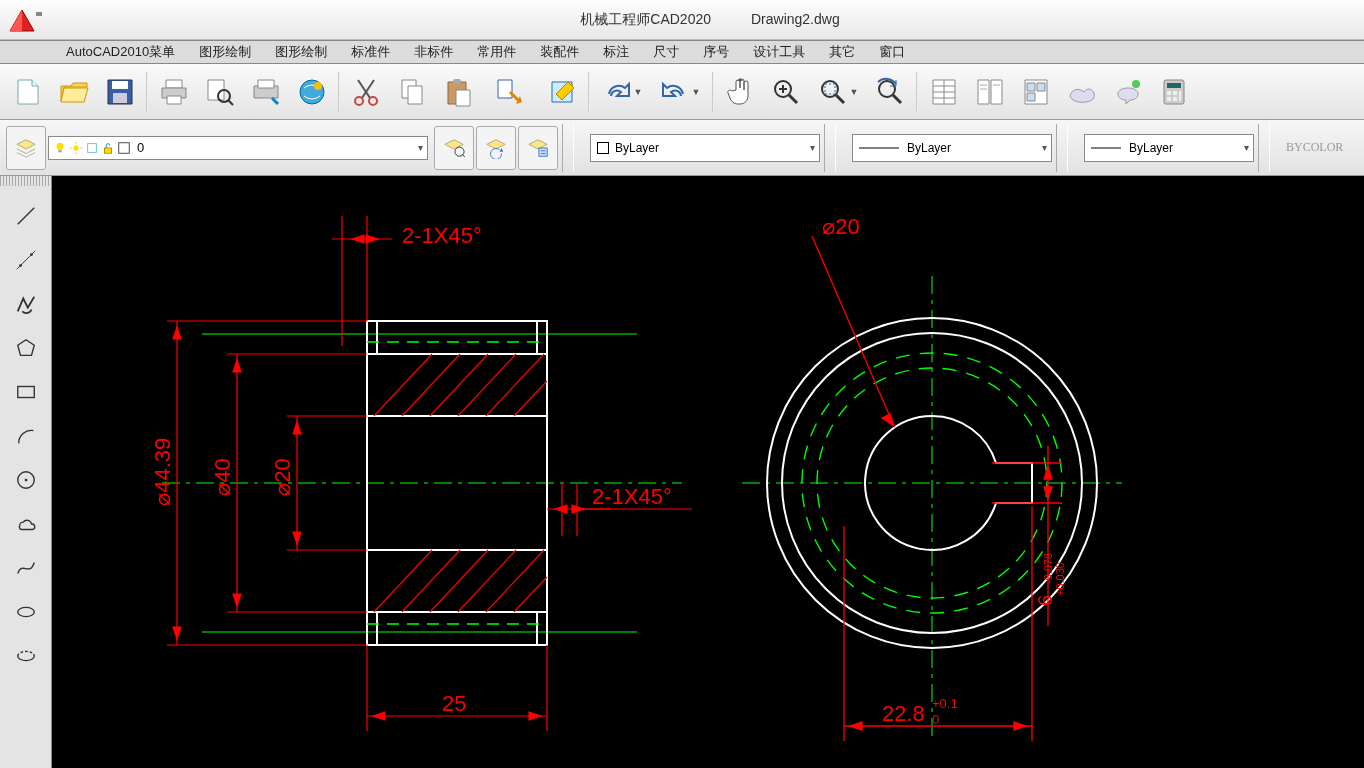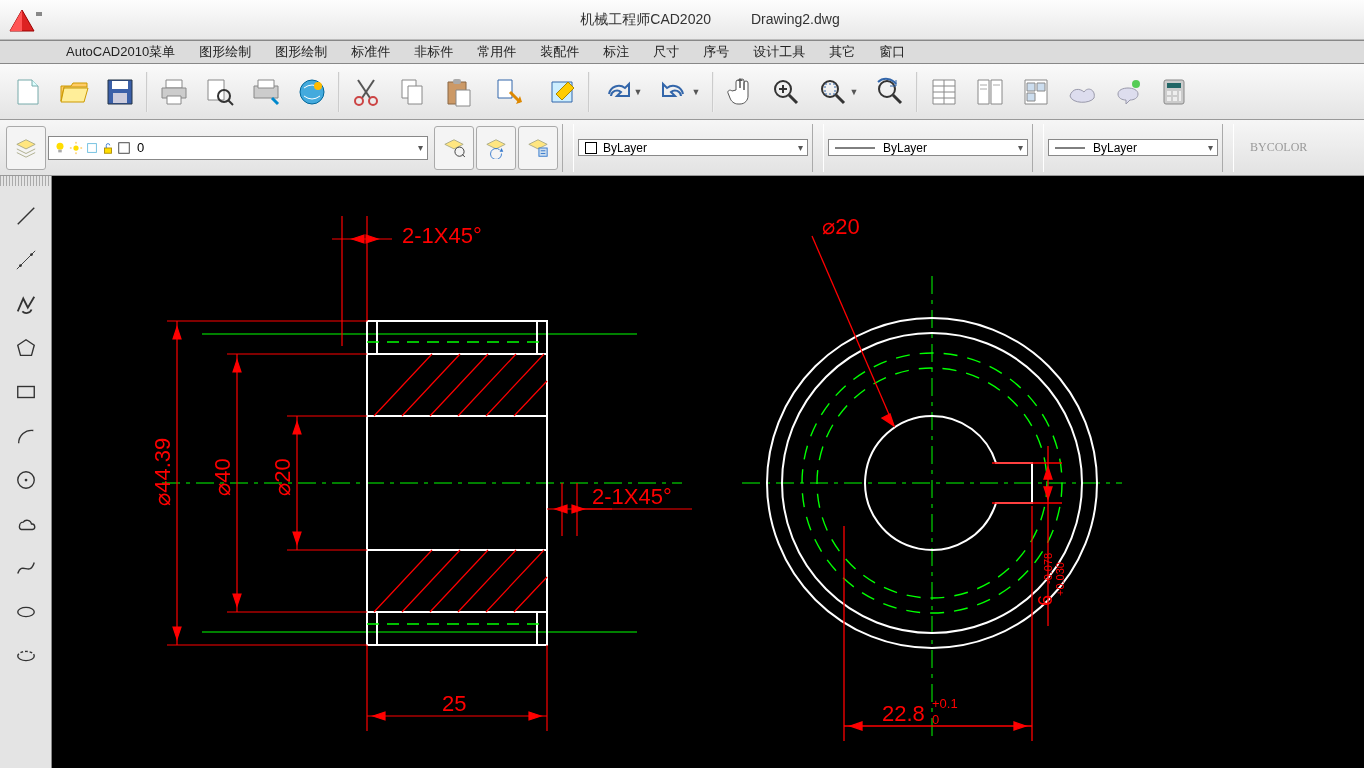--- a/index.html
+++ b/index.html
@@ -23,21 +23,21 @@
 .tb-dd { width:10px; display:flex; align-items:center; justify-content:center; font-size:9px; color:#555; }
 
 
 .prop-bar { height:56px; background:linear-gradient(#f6f6f6,#e2e2e2); border-bottom:1px solid #999; display:flex; align-items:center; padding:4px 6px; gap:2px; }
 .layer-icons { width:40px; height:44px; border:1px solid #aaa; border-radius:3px; background:#f4f4f4; display:flex; align-items:center; justify-content:center; }
 .layer-dd { height:24px; width:380px; border:1px solid #888; background:#fff; display:flex; align-items:center; padding:0 4px; font-size:13px; position:relative; }
 .layer-dd .chev { position:absolute; right:4px; font-size:10px; color:#555; }
 .layer-tool-group { display:flex; gap:2px; margin-left:4px; }
 .pb-btn { width:40px; height:44px; border:1px solid #aaa; border-radius:3px; background:#f4f4f4; cursor:pointer; display:flex; align-items:center; justify-content:center; }
 .prop-sep { width:12px; height:48px; border-left:1px solid #aaa; border-right:1px solid #fff; margin:0 2px; }
-.prop-dd { height:17px; border:1px solid #888; background:#fff; display:flex; align-items:center; padding:0 6px; font-size:12px; font-family:Tahoma; position:relative; }
+.prop-dd { height:28px; border:1px solid #888; background:#fff; display:flex; align-items:center; padding:0 6px; font-size:12px; font-family:Tahoma; position:relative;margin-left:12px; }
 .prop-dd .sw { width:12px; height:12px; border:1px solid #000; background:#fff; margin-right:6px; }
 .prop-dd .chev { position:absolute; right:4px; font-size:10px; color:#555; }
 .prop-dd.color { width:230px; }
 .prop-dd.ltype { width:200px; }
 .prop-dd.lwt   { width:170px; }
 .gray-label { font-size:12px; color:#999; padding:0 12px; font-family:Tahoma; }
 
 
 .workspace { display:flex; height:708px; }
 .draw-palette { width:52px; background:#e4e4e4; border-right:1px solid #888; display:flex; flex-direction:column; align-items:center; padding-top:18px; gap:0; position:relative; }

